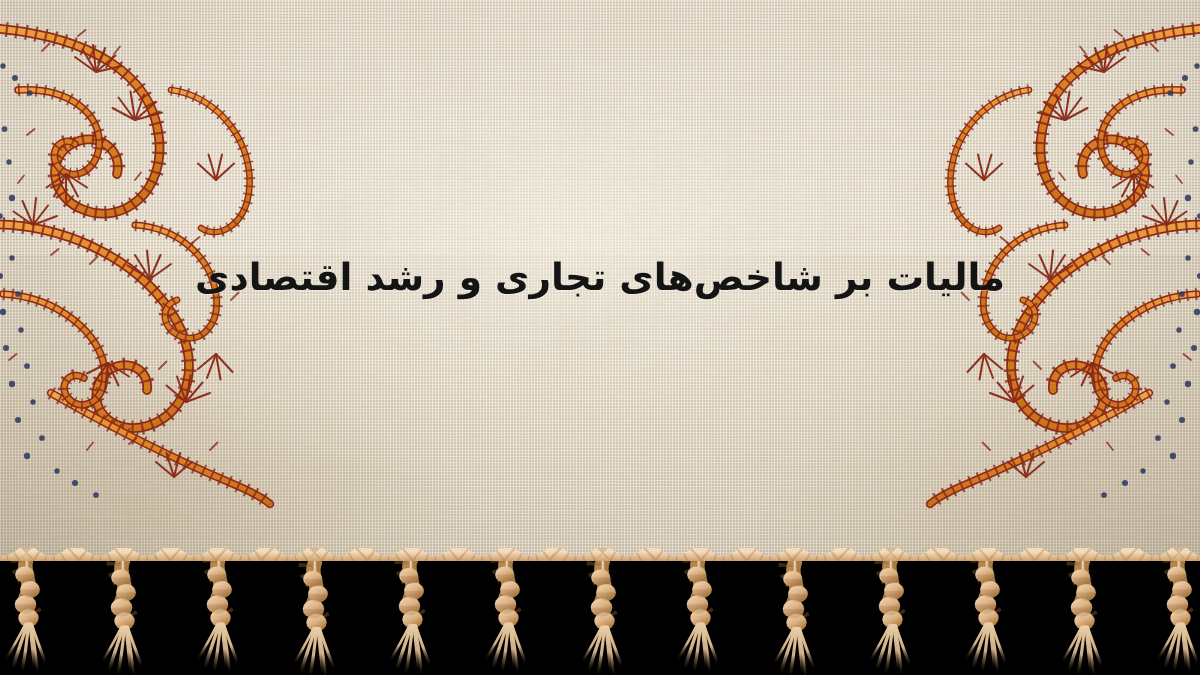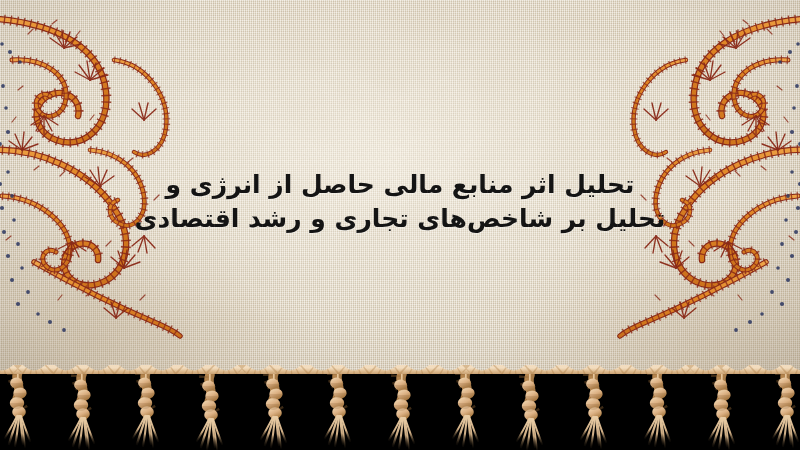--- a/index.html
+++ b/index.html
@@ -467,22 +467,21 @@
         <circle cx="70" cy="330" r="1.9"></circle>
           <circle cx="26" cy="62" r="1.8"></circle>
         <circle cx="16" cy="52" r="2"></circle>
           <circle cx="8" cy="44" r="1.8"></circle>
         <circle cx="2" cy="34" r="2"></circle>
       </g>
     </g>
   </svg>
 
   <div class="title-block">
-    <span class="title-line">تحلیل اثر منابع مالی حاصل از انرژی و</span>
-    <span class="title-line">تحلیل بر شاخص‌های تجاری و رشد اقتصادی</span>
+    <span class="title-line">مالیات بر شاخص‌های تجاری و رشد اقتصادی</span>
   </div>
 
   <svg class="braid" width="812" height="30" viewBox="0 0 812 30" aria-hidden="true">
     <defs>
       <linearGradient id="braidG" x1="0" y1="0" x2="0" y2="1">
         <stop offset="0%" stop-color="#f2dcbe"></stop>
         <stop offset="45%" stop-color="#ddb98c"></stop>
         <stop offset="100%" stop-color="#b98f62"></stop>
       </linearGradient>
       <filter id="braidSoft" x="-10%" y="-30%" width="120%" height="170%">

